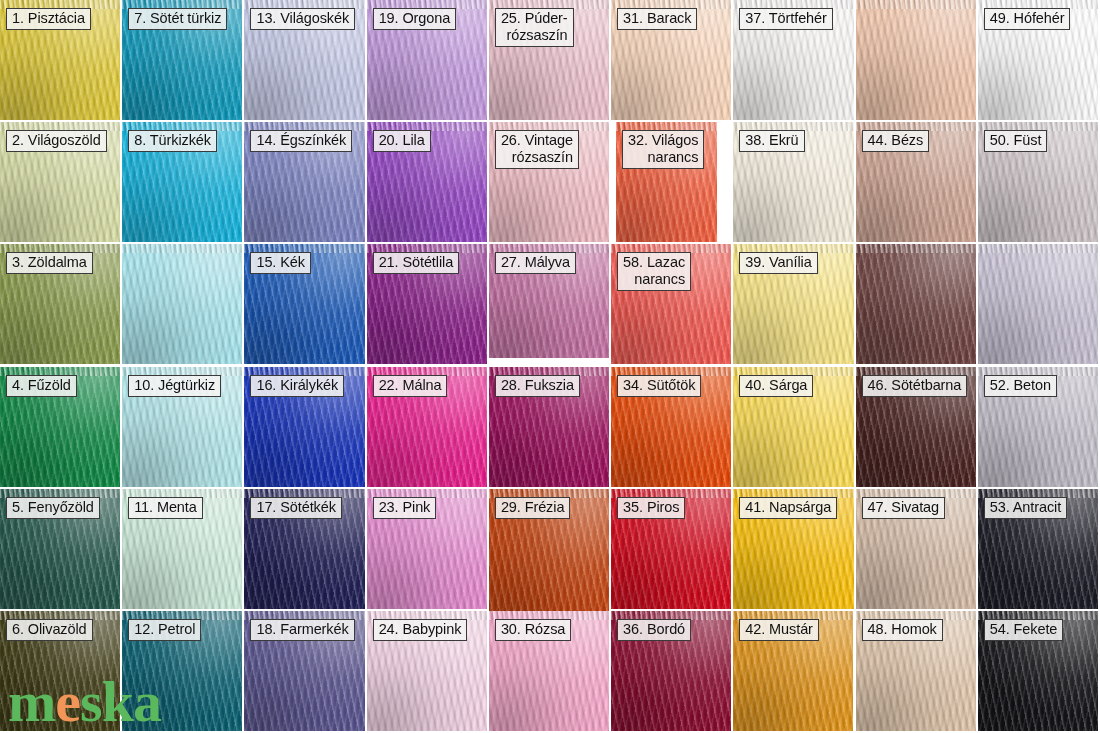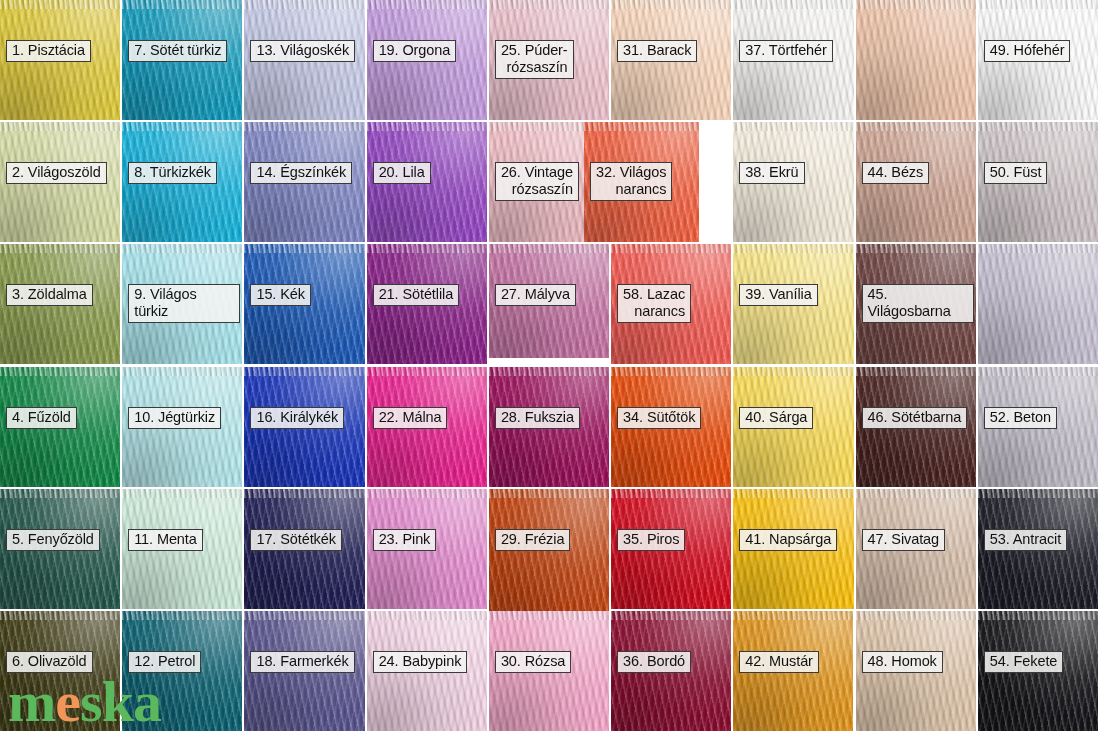--- a/index.html
+++ b/index.html
@@ -77,21 +77,20 @@
     padding: 1px 5px 2px 5px;
     background: rgba(244,244,242,0.88);
     border: 1px solid #3a3a3a;
     font-size: 14.5px;
     line-height: 17px;
     font-weight: 400;
     color: #111111;
     letter-spacing: -0.1px;
     white-space: pre-line;
     text-align: right;
-    margin-top: 32px;
   }
   .label.one-line { text-align: left; }
   .label .first { display: block; text-align: left; }
   .label .second { display: block; text-align: right; }
   
   #watermark {
     position: absolute;
     left: 8px;
     bottom: 2px;
     font-family: "Liberation Serif", serif;
@@ -163,21 +162,20 @@
         <div class="yarn-tex2"></div>
         <div class="yarn-shade"></div>
         <div class="yarn-topband"></div>
         <div class="label one-line"><span class="first">8. Türkizkék</span></div>
       </div>
       <div class="swatch" style="left: 122.222px; top: 244.333px; width: 120.222px; height: 120.167px; background: rgb(168, 230, 238);">
         <div class="yarn-tex"></div>
         <div class="yarn-tex2"></div>
         <div class="yarn-shade"></div>
         <div class="yarn-topband"></div>
-        <div class="label one-line"><span class="first">9. Világos türkiz</span></div>
       </div>
       <div class="swatch" style="left: 122.222px; top: 366.5px; width: 120.222px; height: 120.167px; background: rgb(180, 232, 236);">
         <div class="yarn-tex"></div>
         <div class="yarn-tex2"></div>
         <div class="yarn-shade"></div>
         <div class="yarn-topband"></div>
         <div class="label one-line"><span class="first">10. Jégtürkiz</span></div>
       </div>
       <div class="swatch" style="left: 122.222px; top: 488.667px; width: 120.222px; height: 120.167px; background: rgb(207, 238, 221);">
         <div class="yarn-tex"></div>
@@ -319,21 +317,21 @@
         <div class="yarn-topband"></div>
         <div class="label one-line"><span class="first">30. Rózsa</span></div>
       </div>
       <div class="swatch" style="left: 611.111px; top: 0px; width: 120.222px; height: 120.167px; background: rgb(251, 216, 189);">
         <div class="yarn-tex"></div>
         <div class="yarn-tex2"></div>
         <div class="yarn-shade"></div>
         <div class="yarn-topband"></div>
         <div class="label one-line"><span class="first">31. Barack</span></div>
       </div>
-      <div class="swatch" style="left: 584px; top: 122.167px; width: 115px; height: 120.167px; background: rgb(244, 96, 63);">
+      <div class="swatch" style="left: 616px; top: 122.167px; width: 101px; height: 120.167px; background: rgb(244, 96, 63);">
         <div class="yarn-tex"></div>
         <div class="yarn-tex2"></div>
         <div class="yarn-shade"></div>
         <div class="yarn-topband"></div>
         <div class="label"><span class="first">32. Világos</span><span class="second">narancs</span></div>
       </div>
       <div class="swatch" style="left: 611.111px; top: 244.333px; width: 120.222px; height: 120.167px; background: rgb(245, 90, 82);">
         <div class="yarn-tex"></div>
         <div class="yarn-tex2"></div>
         <div class="yarn-shade"></div>
@@ -414,21 +412,20 @@
         <div class="yarn-tex2"></div>
         <div class="yarn-shade"></div>
         <div class="yarn-topband"></div>
         <div class="label one-line"><span class="first">44. Bézs</span></div>
       </div>
       <div class="swatch" style="left: 855.556px; top: 244.333px; width: 120.222px; height: 120.167px; background: rgb(110, 67, 64);">
         <div class="yarn-tex"></div>
         <div class="yarn-tex2"></div>
         <div class="yarn-shade"></div>
         <div class="yarn-topband"></div>
-        <div class="label one-line"><span class="first">45. Világosbarna</span></div>
       </div>
       <div class="swatch" style="left: 855.556px; top: 366.5px; width: 120.222px; height: 120.167px; background: rgb(74, 35, 32);">
         <div class="yarn-tex"></div>
         <div class="yarn-tex2"></div>
         <div class="yarn-shade"></div>
         <div class="yarn-topband"></div>
         <div class="label one-line"><span class="first">46. Sötétbarna</span></div>
       </div>
       <div class="swatch" style="left: 855.556px; top: 488.667px; width: 120.222px; height: 120.167px; background: rgb(214, 189, 168);">
         <div class="yarn-tex"></div>

